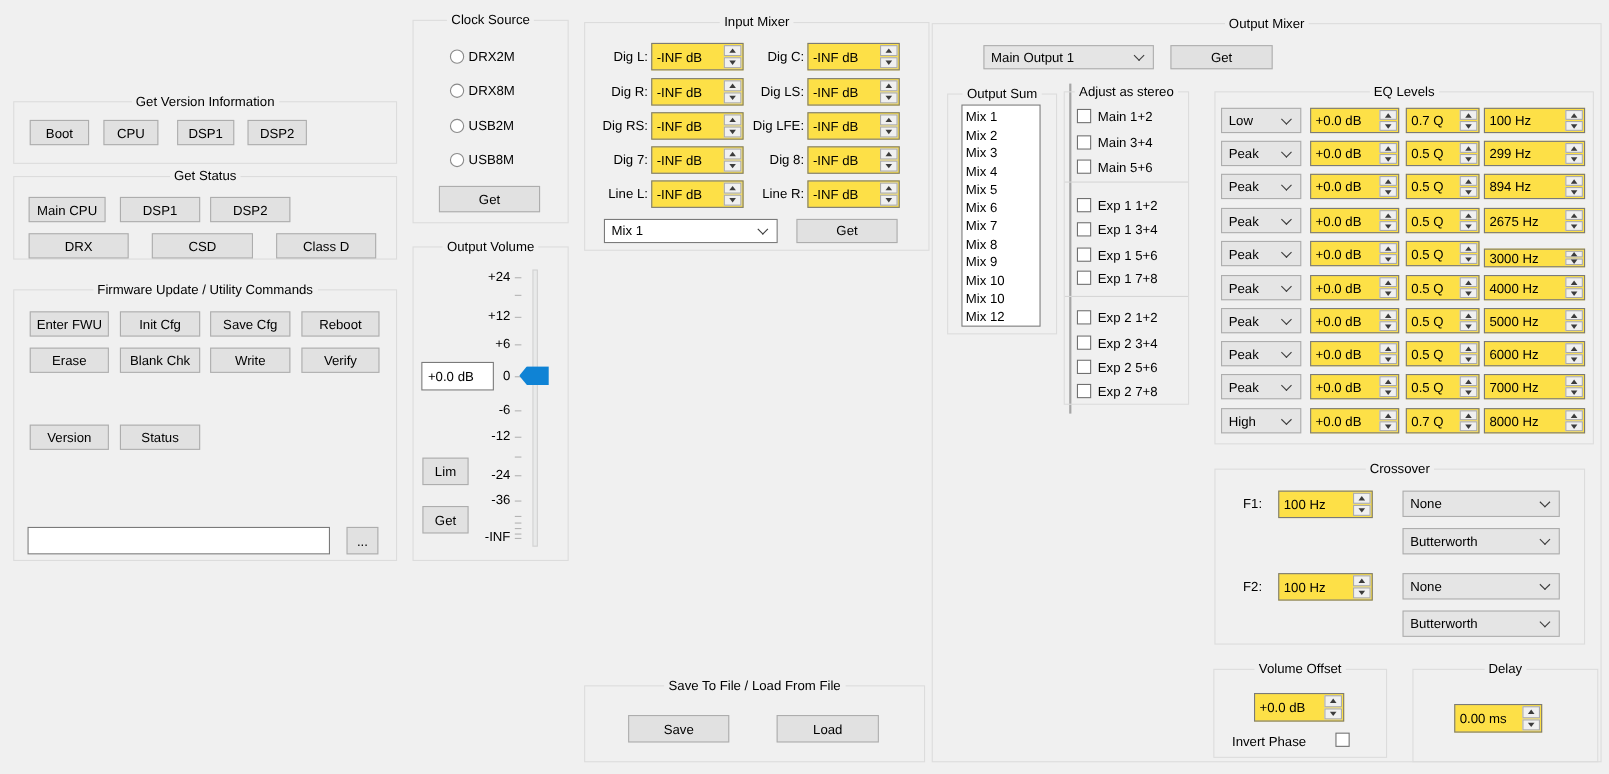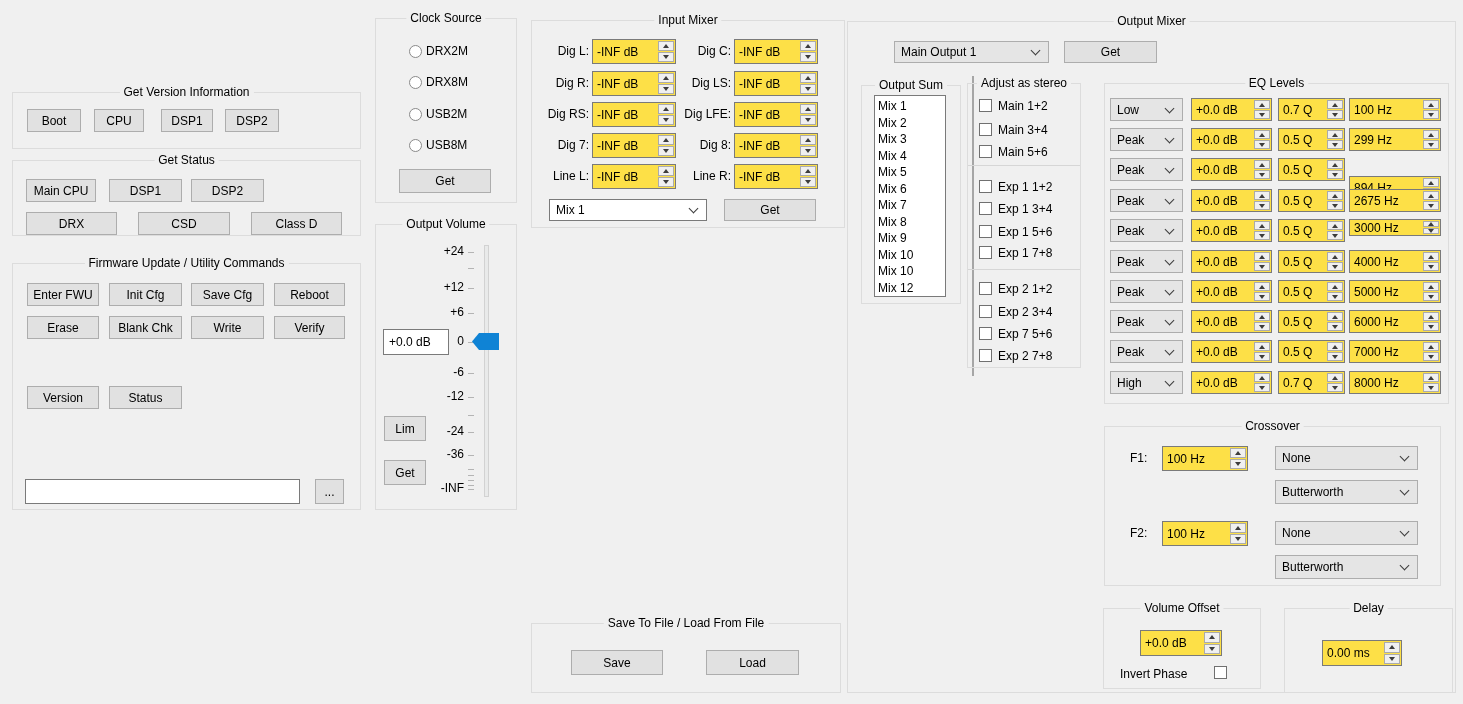--- a/index.html
+++ b/index.html
@@ -310,21 +310,21 @@
       <span class="chk" style="left:11px;top:141px"></span>
         <span class="lbl" style="left:30px;top:141px">Exp 1 5+6</span>
       <span class="chk" style="left:11px;top:162px"></span>
         <span class="lbl" style="left:30px;top:162px">Exp 1 7+8</span>
       <span class="sep" style="left:0;top:185px;width:112px"></span>
       <span class="chk" style="left:11px;top:198px"></span>
         <span class="lbl" style="left:30px;top:198px">Exp 2 1+2</span>
       <span class="chk" style="left:11px;top:221px"></span>
         <span class="lbl" style="left:30px;top:221px">Exp 2 3+4</span>
       <span class="chk" style="left:11px;top:243px"></span>
-        <span class="lbl" style="left:30px;top:243px">Exp 7 5+6</span>
+        <span class="lbl" style="left:30px;top:243px">Exp 2 5+6</span>
       <span class="chk" style="left:11px;top:265px"></span>
         <span class="lbl" style="left:30px;top:265px">Exp 2 7+8</span>
     </div>
 
     <div class="grp" style="left:256px;top:61px;width:345px;height:321px">
       <span class="grp-title">EQ Levels</span>
 
       <div class="combo" style="left:5px;top:14px;width:73px;height:23px">
           <span>Low</span>
           <span class="chev"></span>
@@ -388,21 +388,21 @@
             <span class="sb dn"></span>
           </span>
         </div>
       <div class="spin" style="left:173px;top:74px;width:67px;height:23px">
           <span class="txt">0.5 Q</span>
           <span class="btns">
             <span class="sb up"></span>
             <span class="sb dn"></span>
           </span>
         </div>
-      <div class="spin" style="left:244px;top:92px;width:92px;height:23px">
+      <div class="spin" style="left:244px;top:74px;width:92px;height:23px">
           <span class="txt">894 Hz</span>
           <span class="btns">
             <span class="sb up"></span>
             <span class="sb dn"></span>
           </span>
         </div>
 
       <div class="combo" style="left:5px;top:105px;width:73px;height:23px">
           <span>Peak</span>
           <span class="chev"></span>
@@ -440,21 +440,21 @@
             <span class="sb dn"></span>
           </span>
         </div>
       <div class="spin" style="left:173px;top:135px;width:67px;height:23px">
           <span class="txt">0.5 Q</span>
           <span class="btns">
             <span class="sb up"></span>
             <span class="sb dn"></span>
           </span>
         </div>
-      <div class="spin" style="left:244px;top:135px;width:92px;height:17px">
+      <div class="spin" style="left:244px;top:142px;width:92px;height:17px">
           <span class="txt">3000 Hz</span>
           <span class="btns">
             <span class="sb up"></span>
             <span class="sb dn"></span>
           </span>
         </div>
 
       <div class="combo" style="left:5px;top:166px;width:73px;height:23px">
           <span>Peak</span>
           <span class="chev"></span>

